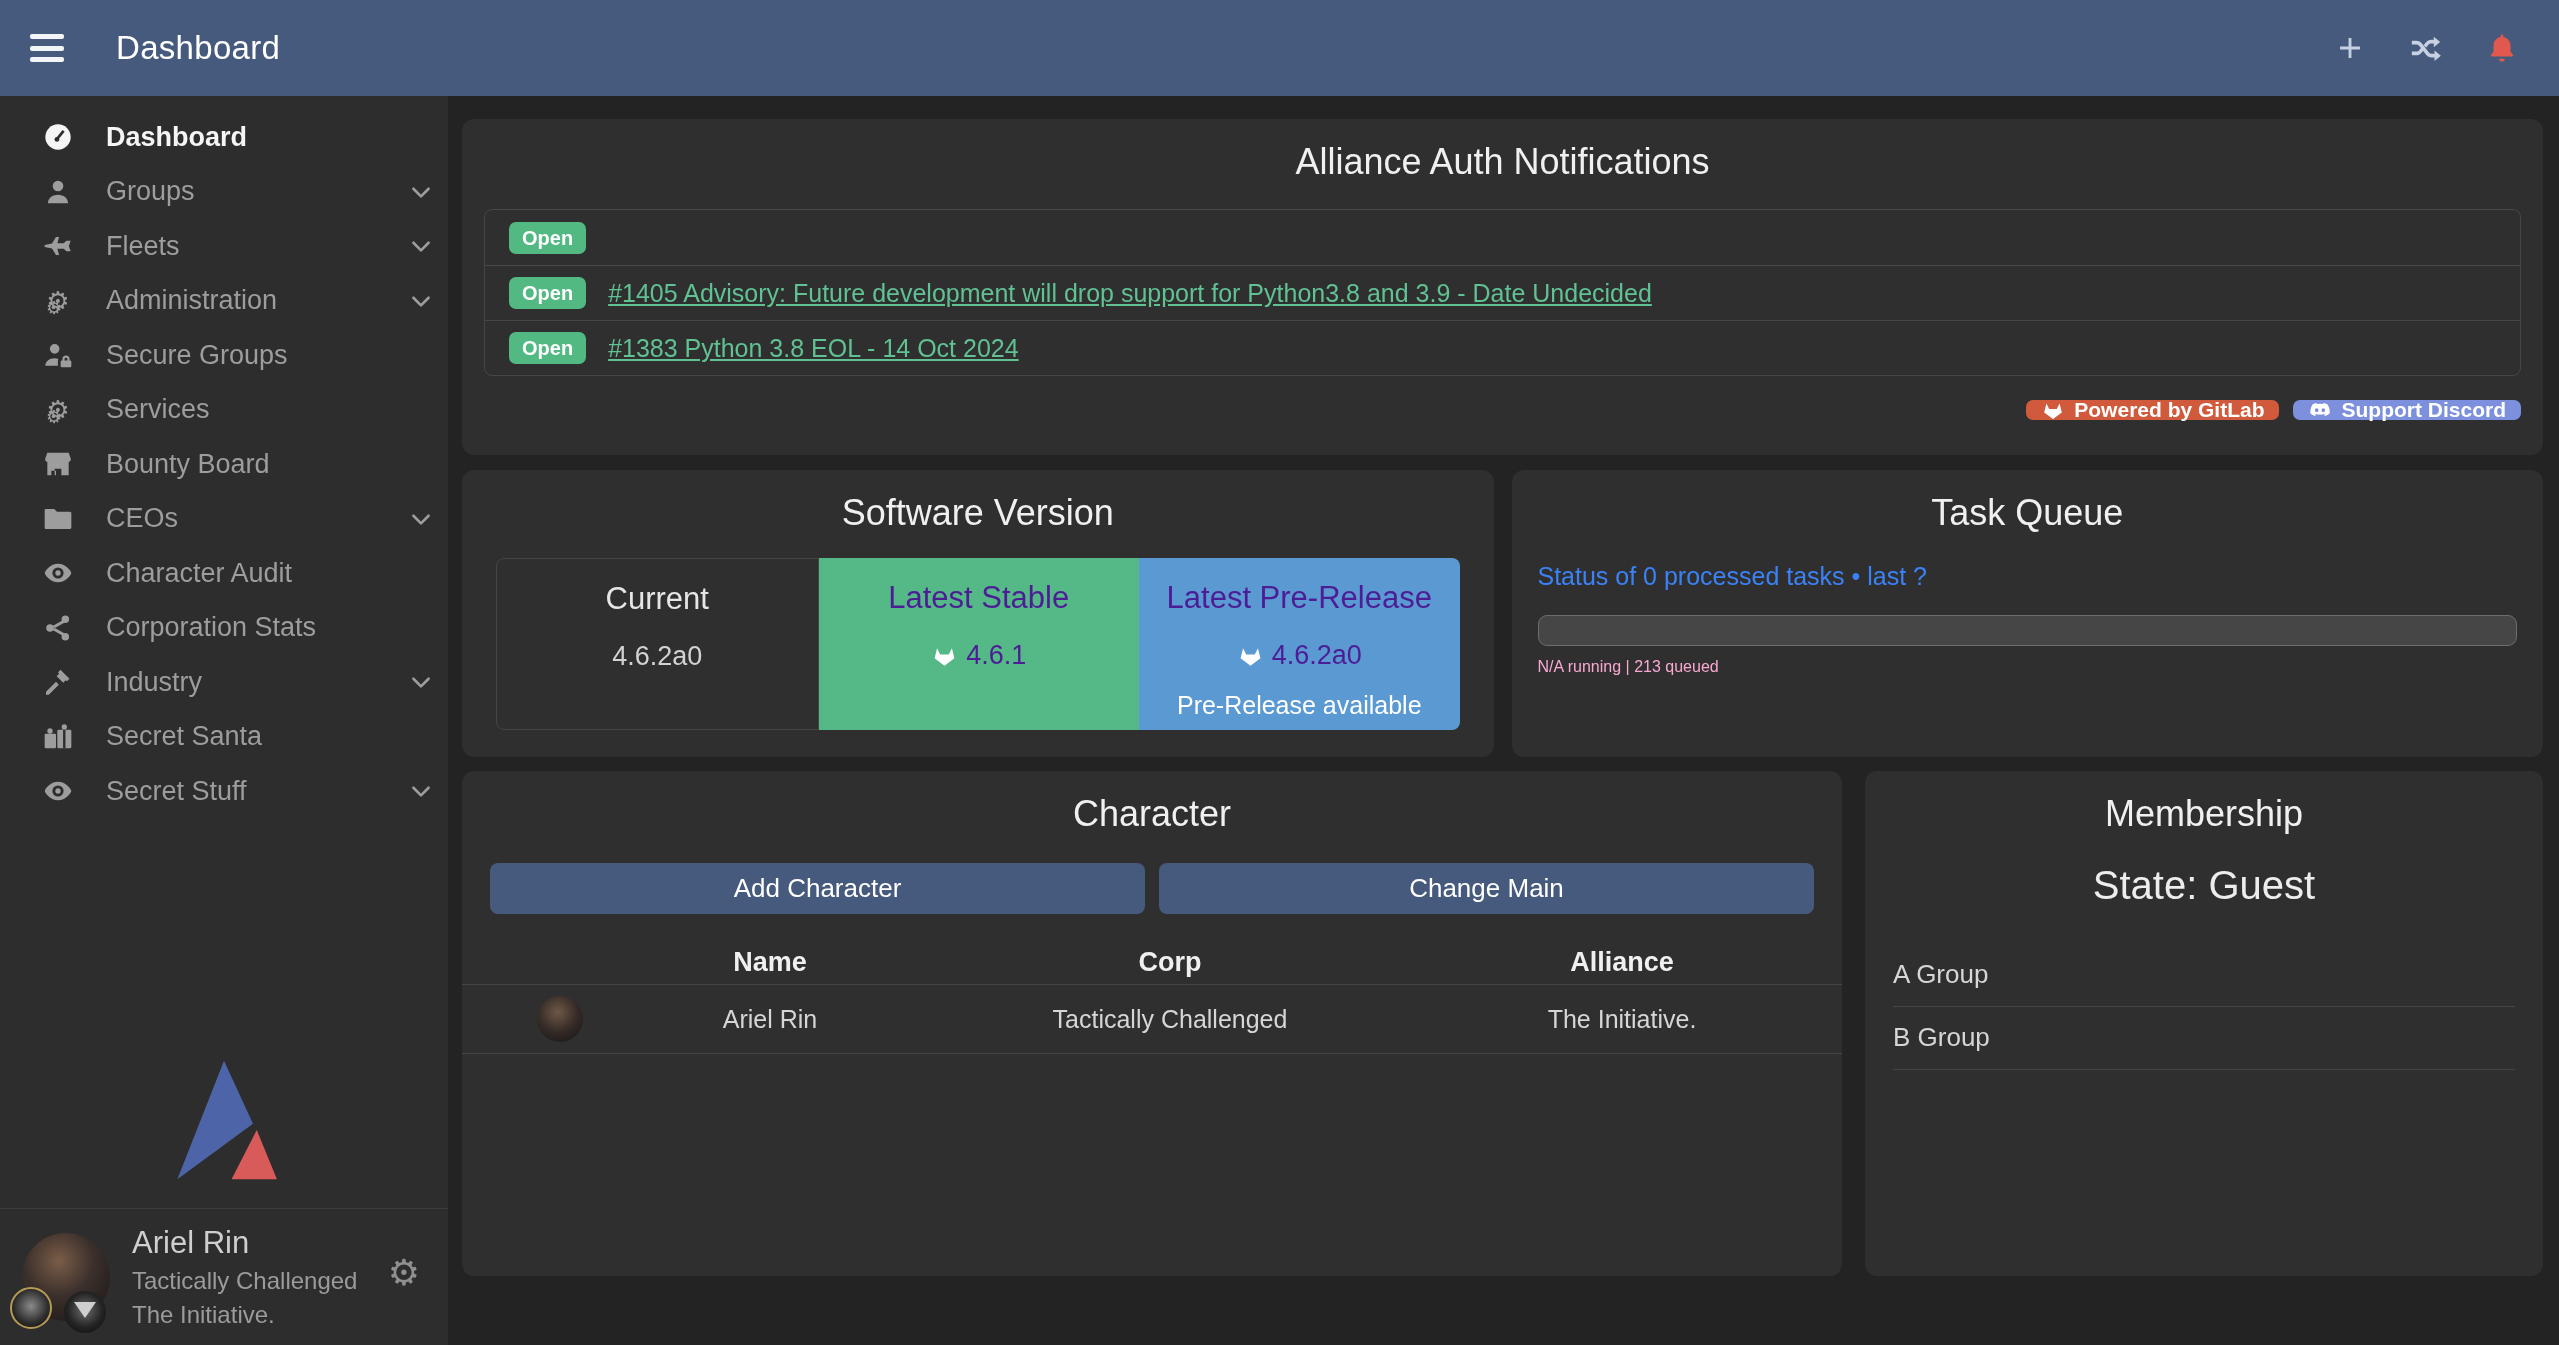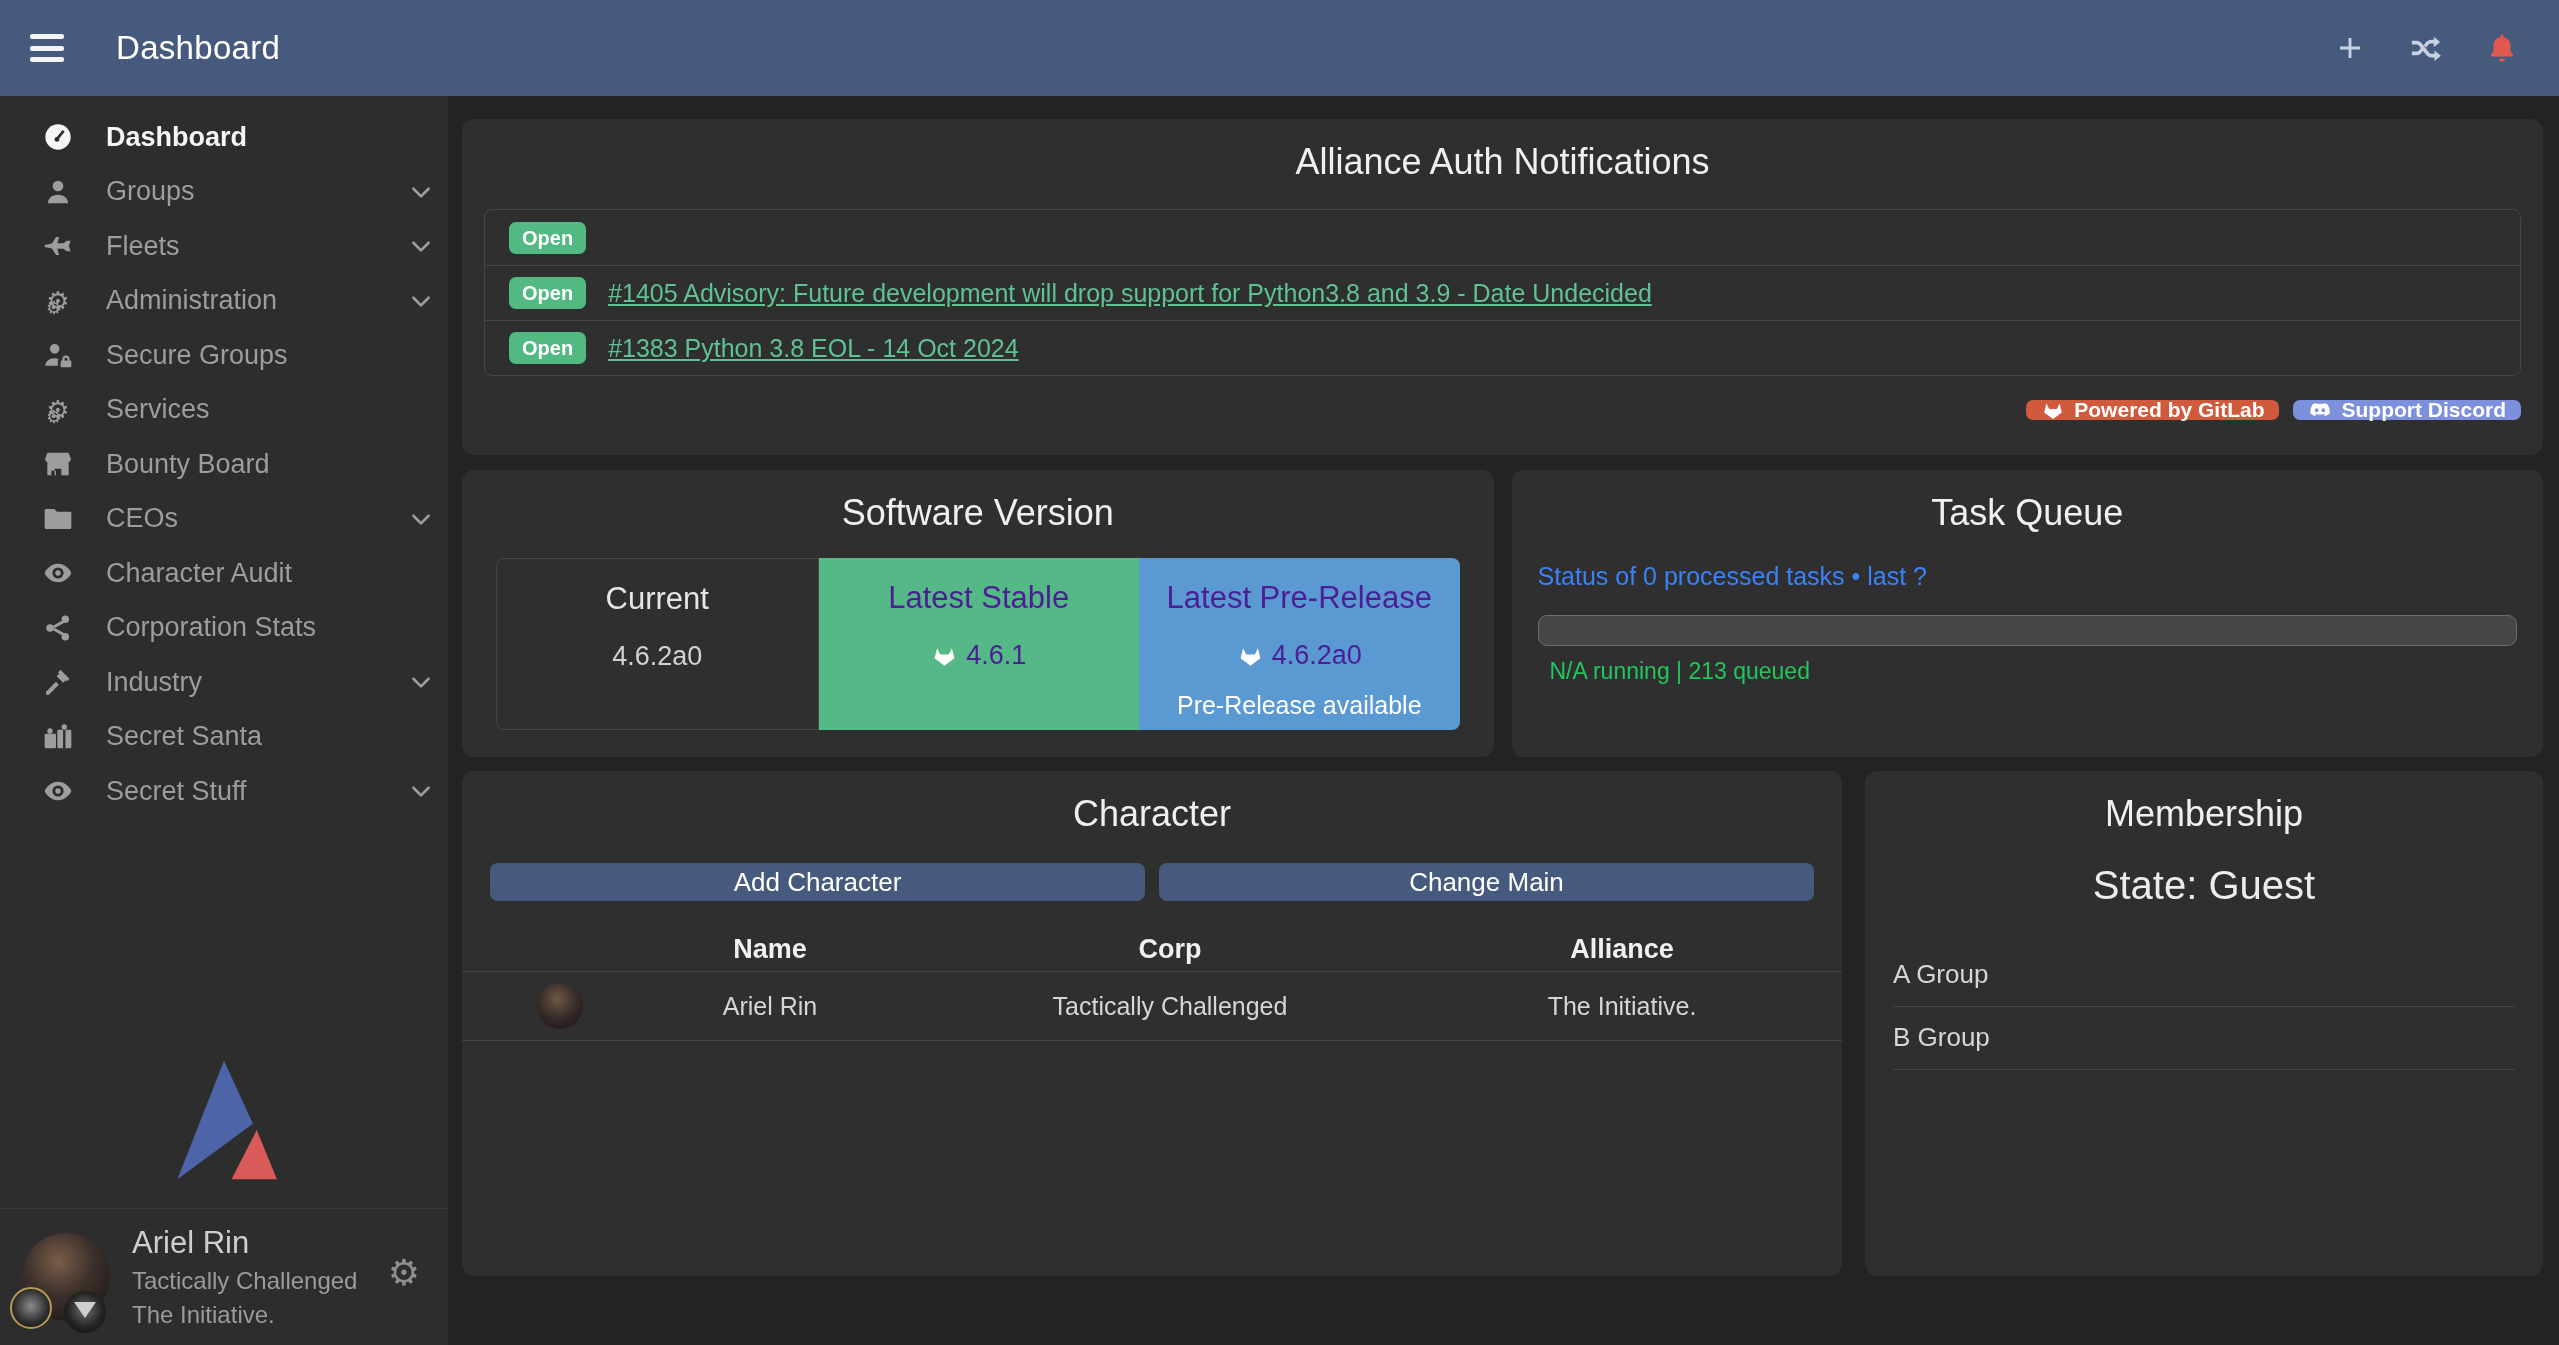--- a/index.html
+++ b/index.html
@@ -102,26 +102,26 @@
   .ver-box.current .v-label { color:#e6e6e6; }
   .ver-box.current .v-version { color:#d2d2d2; }
   .ver-box.stable { background:var(--green_box,#54b987); }
   .ver-box.pre { background:var(--blue_box,#5b99d3); border-radius:0 8px 8px 0; }
   .tanuki { width:27px; height:27px; fill:#fff; }
 
   
   .tq-status { margin:28px 26px 0 26px; font-size:25px; color:#3b82f6; }
   .tq-progress { margin:24px 26px 0 26px; height:31px; border-radius:9px; background:#464646; border:1px solid #6d6d6d; overflow:hidden; }
   .tq-progress .fill { height:100%; background:var(--green,#53b983); width:0; }
-  .tq-queue { margin:12px 26px 0 38px; font-size:23px; color:#22c55e; }
+  .tq-queue { margin:12px 26px 0 26px; font-size:16px; color:#f9a8d4; }
 
   
   .char-buttons { display:flex; gap:14px; margin:28px 28px 0 28px; }
   .char-buttons .btn {
-    flex:1; height:38px; border:none; border-radius:8px; cursor:pointer;
+    flex:1; height:51px; border:none; border-radius:8px; cursor:pointer;
     background:var(--navbar,#465a7d); color:#fff; font-size:26px; font-family:inherit;
   }
   .char-grid { display:grid; grid-template-columns:140px 280px 520px 1fr; align-items:center; padding:0 28px; }
   .char-grid > div { text-align:center; }
   .char-head { margin-top:26px; height:44px; font-size:27px; font-weight:bold; color:#f0f0f0; }
   .char-row { height:70px; border-top:1px solid #454545; border-bottom:1px solid #454545; font-size:25px; color:#d6d6d6; }
   .char-avatar { width:46px; height:46px; border-radius:50%; margin:0 auto;
     background:radial-gradient(circle at 45% 35%, #6e5847 0%, #352b27 50%, #141212 100%); }
 
   

